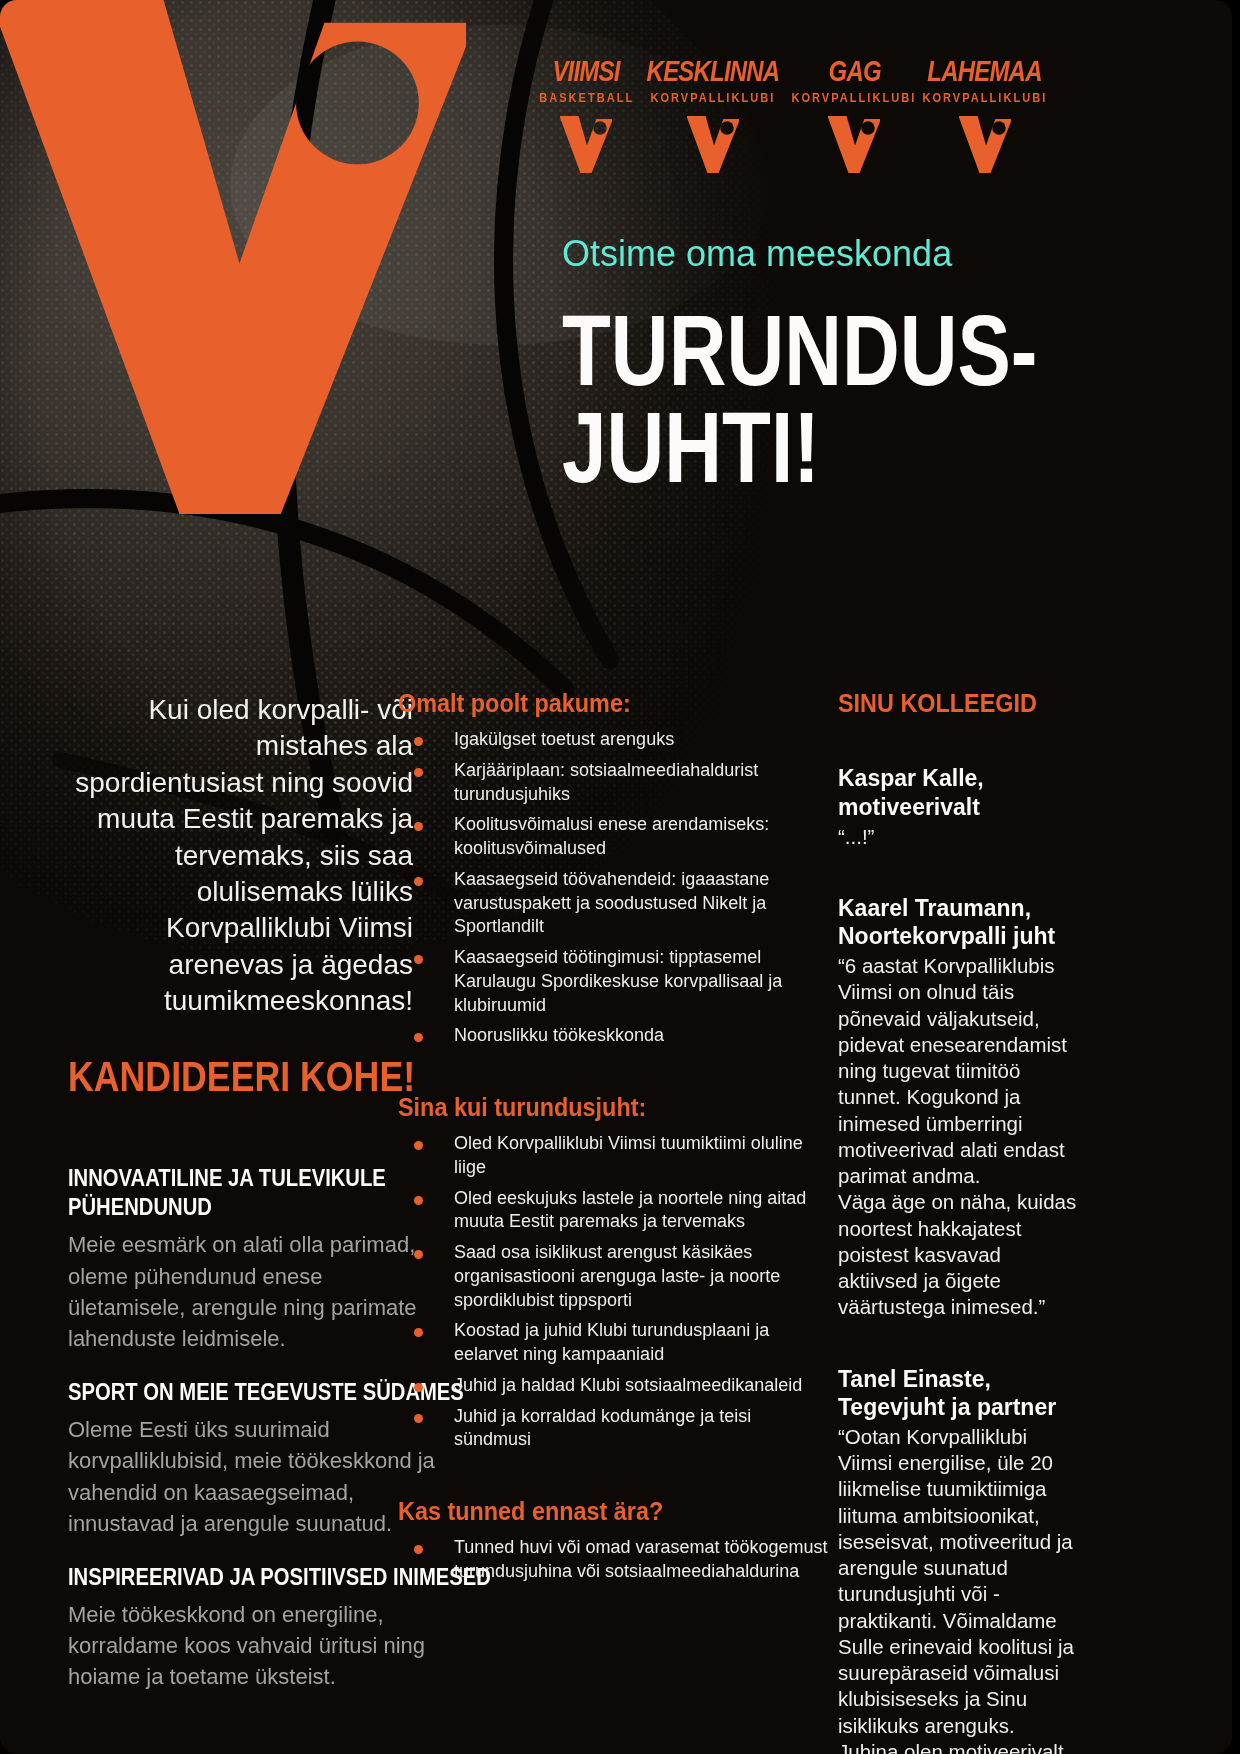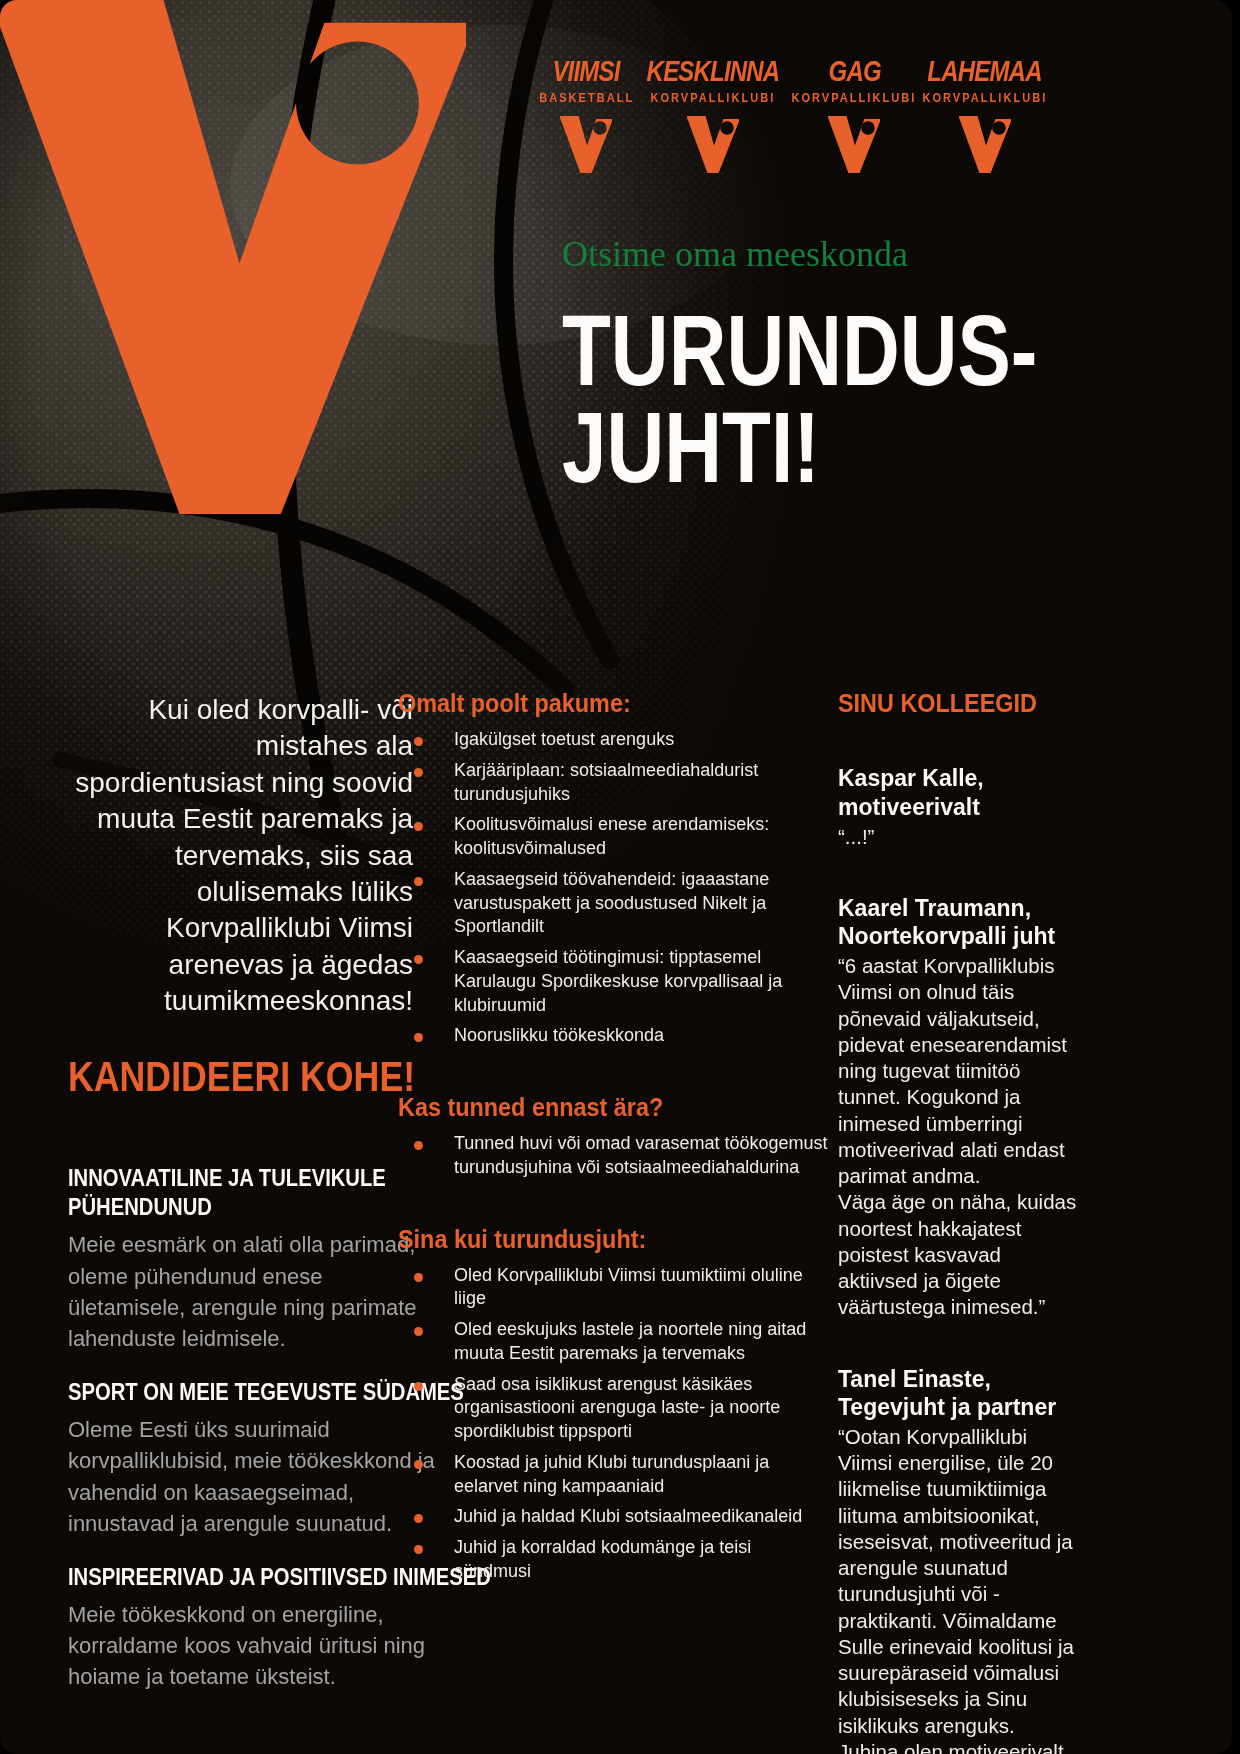--- a/index.html
+++ b/index.html
@@ -18,21 +18,21 @@
     font-size:30px;font-weight:bold;font-style:italic;color:#e8612c;
     letter-spacing:-1px;transform:scaleX(.8);transform-origin:center top;white-space:nowrap;line-height:1;
   }
   .logo-sub{
     margin-top:6px;font-size:12px;font-weight:bold;color:#e8612c;
     letter-spacing:2.2px;transform:scaleX(.92);transform-origin:center top;white-space:nowrap;line-height:1;
   }
   .logo-mark{margin-top:12px;}
   
   .hero{position:absolute;left:562px;top:236px;z-index:2;}
-  .kicker{font-size:36px;color:#15803d;margin:0 0 30px 0;line-height:1;font-family:Liberation Serif, serif;}
+  .kicker{font-size:36px;color:#5eead4;margin:0 0 30px 0;line-height:1;}
   .title{
     font-size:100px;font-weight:bold;line-height:.97;color:#fcfbf9;
     transform:scaleX(.8);transform-origin:0 0;white-space:nowrap;letter-spacing:0;
   }
   
   .col{position:absolute;z-index:2;}
   .col-left{left:68px;top:692px;width:375px;}
   .col-mid{left:398px;top:690px;width:432px;}
   .col-right{left:838px;top:690px;width:258px;}
   
@@ -214,43 +214,43 @@
 
           <li><span class="dot"></span><span>Kaasaegseid töövahendeid: igaaastane varustuspakett ja soodustused Nikelt ja Sportlandilt</span></li>
 
           <li><span class="dot"></span><span>Kaasaegseid töötingimusi: tipptasemel Karulaugu Spordikeskuse korvpallisaal ja klubiruumid</span></li>
 
           <li><span class="dot"></span><span>Nooruslikku töökeskkonda</span></li>
         </ul>
     </div>
 
     <div class="section">
+      <h3>Sina kui turundusjuht:</h3>
+      <ul class="bullets">
+
+          <li><span class="dot"></span><span>Oled Korvpalliklubi Viimsi tuumiktiimi oluline liige</span></li>
+
+          <li><span class="dot"></span><span>Oled eeskujuks lastele ja noortele ning aitad muuta Eestit paremaks ja tervemaks</span></li>
+
+          <li><span class="dot"></span><span>Saad osa isiklikust arengust käsikäes organisastiooni arenguga laste- ja noorte spordiklubist tippsporti</span></li>
+
+          <li><span class="dot"></span><span>Koostad ja juhid Klubi turundusplaani ja eelarvet ning kampaaniaid</span></li>
+
+          <li><span class="dot"></span><span>Juhid ja haldad Klubi sotsiaalmeedikanaleid</span></li>
+
+          <li><span class="dot"></span><span>Juhid ja korraldad kodumänge ja teisi sündmusi</span></li>
+        </ul>
+    </div>
+
+    <div class="section">
       <h3>Kas tunned ennast ära?</h3>
       <ul class="bullets">
 
           <li><span class="dot"></span><span>Tunned huvi või omad varasemat töökogemust turundusjuhina või sotsiaalmeediahaldurina</span></li>
 
-        </ul>
-    </div>
-
-    <div class="section">
-      <h3>Sina kui turundusjuht:</h3>
-      <ul class="bullets">
-
-          <li><span class="dot"></span><span>Oled Korvpalliklubi Viimsi tuumiktiimi oluline liige</span></li>
-
-          <li><span class="dot"></span><span>Oled eeskujuks lastele ja noortele ning aitad muuta Eestit paremaks ja tervemaks</span></li>
-
-          <li><span class="dot"></span><span>Saad osa isiklikust arengust käsikäes organisastiooni arenguga laste- ja noorte spordiklubist tippsporti</span></li>
-
-          <li><span class="dot"></span><span>Koostad ja juhid Klubi turundusplaani ja eelarvet ning kampaaniaid</span></li>
-
-          <li><span class="dot"></span><span>Juhid ja haldad Klubi sotsiaalmeedikanaleid</span></li>
-
-          <li><span class="dot"></span><span>Juhid ja korraldad kodumänge ja teisi sündmusi</span></li>
         </ul>
     </div>
 
   </div>
 
   <div class="col col-right">
     <h3>SINU KOLLEEGID</h3>
 
     <div class="person">
       <div class="pname">Kaspar Kalle,</div>

